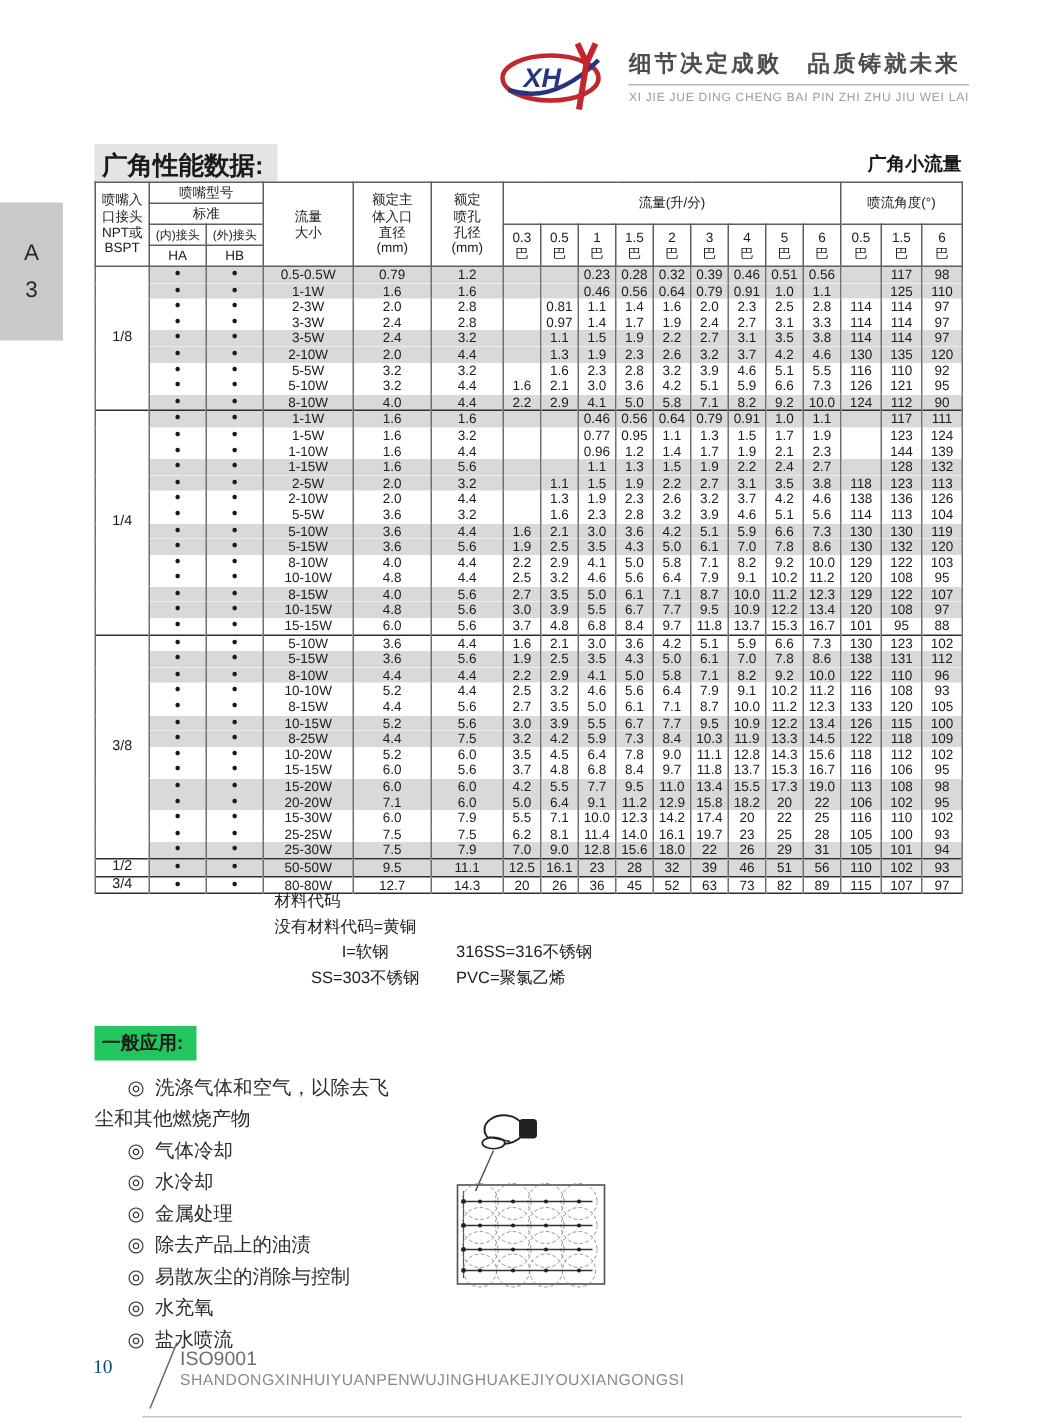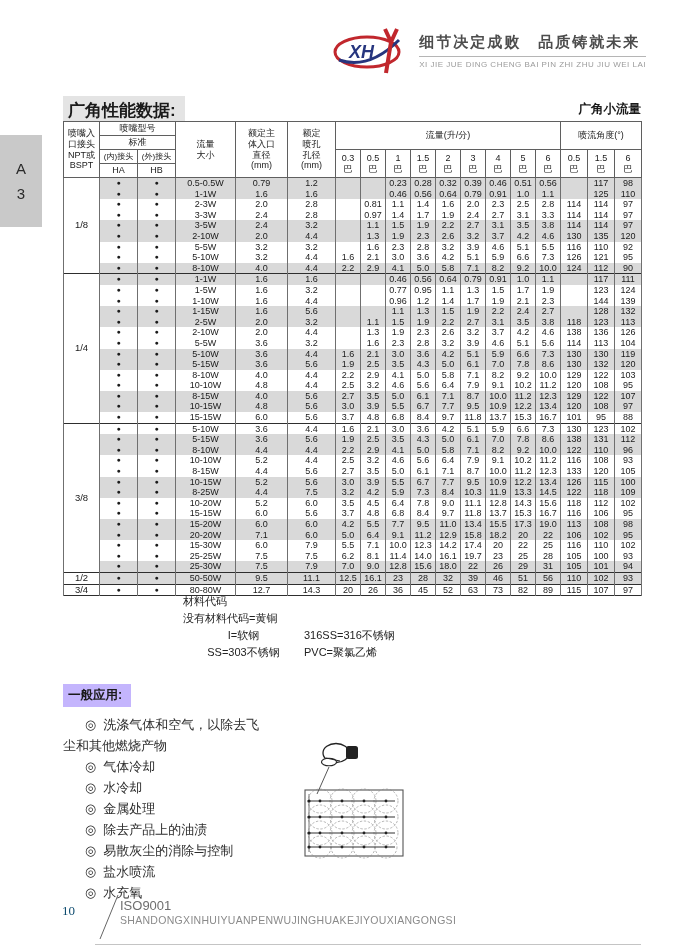--- a/index.html
+++ b/index.html
@@ -43,21 +43,21 @@
   .mat-table{position:absolute;left:99px;top:590px;border-collapse:collapse;}
   .mat-table th,.mat-table td{border:1px solid #6f6f6f;text-align:center;padding:0;}
   .mat-table th{font-size:9.5px;font-weight:normal;height:13px;width:38px;}
   .mat-table td{font-size:7px;height:13px;width:38px;}
   .mat-text{position:absolute;left:183px;top:593px;font-size:11px;line-height:17px;color:#222;}
   .mat-row{display:flex;text-align:center;}
   .mat-col1{width:121px;}
 
   
   .apps{position:absolute;left:63px;top:684px;width:320px;}
-  .apps-title{display:inline-block;background:#c4b5fd;font-weight:bold;font-size:12.5px;
+  .apps-title{display:inline-block;background:#22c55e;font-weight:bold;font-size:12.5px;
               padding:3px 9px 3px 5px;}
   .apps-list{margin-top:7px;font-size:13px;color:#2d2d2d;}
   .app-item{padding-left:22px;line-height:21px;}
   .app-bullet{margin-right:7px;}
   .app-cont{padding-left:0;line-height:21px;}
 
   
   .diagram{position:absolute;left:296px;top:740px;}
 
   
@@ -939,22 +939,22 @@
   <div class="apps">
     <div class="apps-title">一般应用:</div>
     <div class="apps-list">
         <div class="app-item"><span class="app-bullet">◎</span><span>洗涤气体和空气，以除去飞</span></div>
         <div class="app-cont">尘和其他燃烧产物</div>
         <div class="app-item"><span class="app-bullet">◎</span><span>气体冷却</span></div>
         <div class="app-item"><span class="app-bullet">◎</span><span>水冷却</span></div>
         <div class="app-item"><span class="app-bullet">◎</span><span>金属处理</span></div>
         <div class="app-item"><span class="app-bullet">◎</span><span>除去产品上的油渍</span></div>
         <div class="app-item"><span class="app-bullet">◎</span><span>易散灰尘的消除与控制</span></div>
+        <div class="app-item"><span class="app-bullet">◎</span><span>水充氧</span></div>
         <div class="app-item"><span class="app-bullet">◎</span><span>盐水喷流</span></div>
-        <div class="app-item"><span class="app-bullet">◎</span><span>水充氧</span></div>
       </div>
   </div>
 
   <svg class="diagram" width="114" height="120" viewBox="0 0 114 120">
     <g>
       <ellipse cx="40" cy="13" rx="13" ry="9.5" fill="#fff" stroke="#222" stroke-width="1.3"></ellipse>
       <rect x="50" y="6" width="12" height="13" rx="2.5" fill="#222"></rect>
       <ellipse cx="33" cy="22" rx="7.5" ry="3.8" fill="#fff" stroke="#222" stroke-width="1.1"></ellipse>
       <line x1="30" y1="18" x2="44" y2="21" stroke="#222" stroke-width="1"></line>
     </g>

